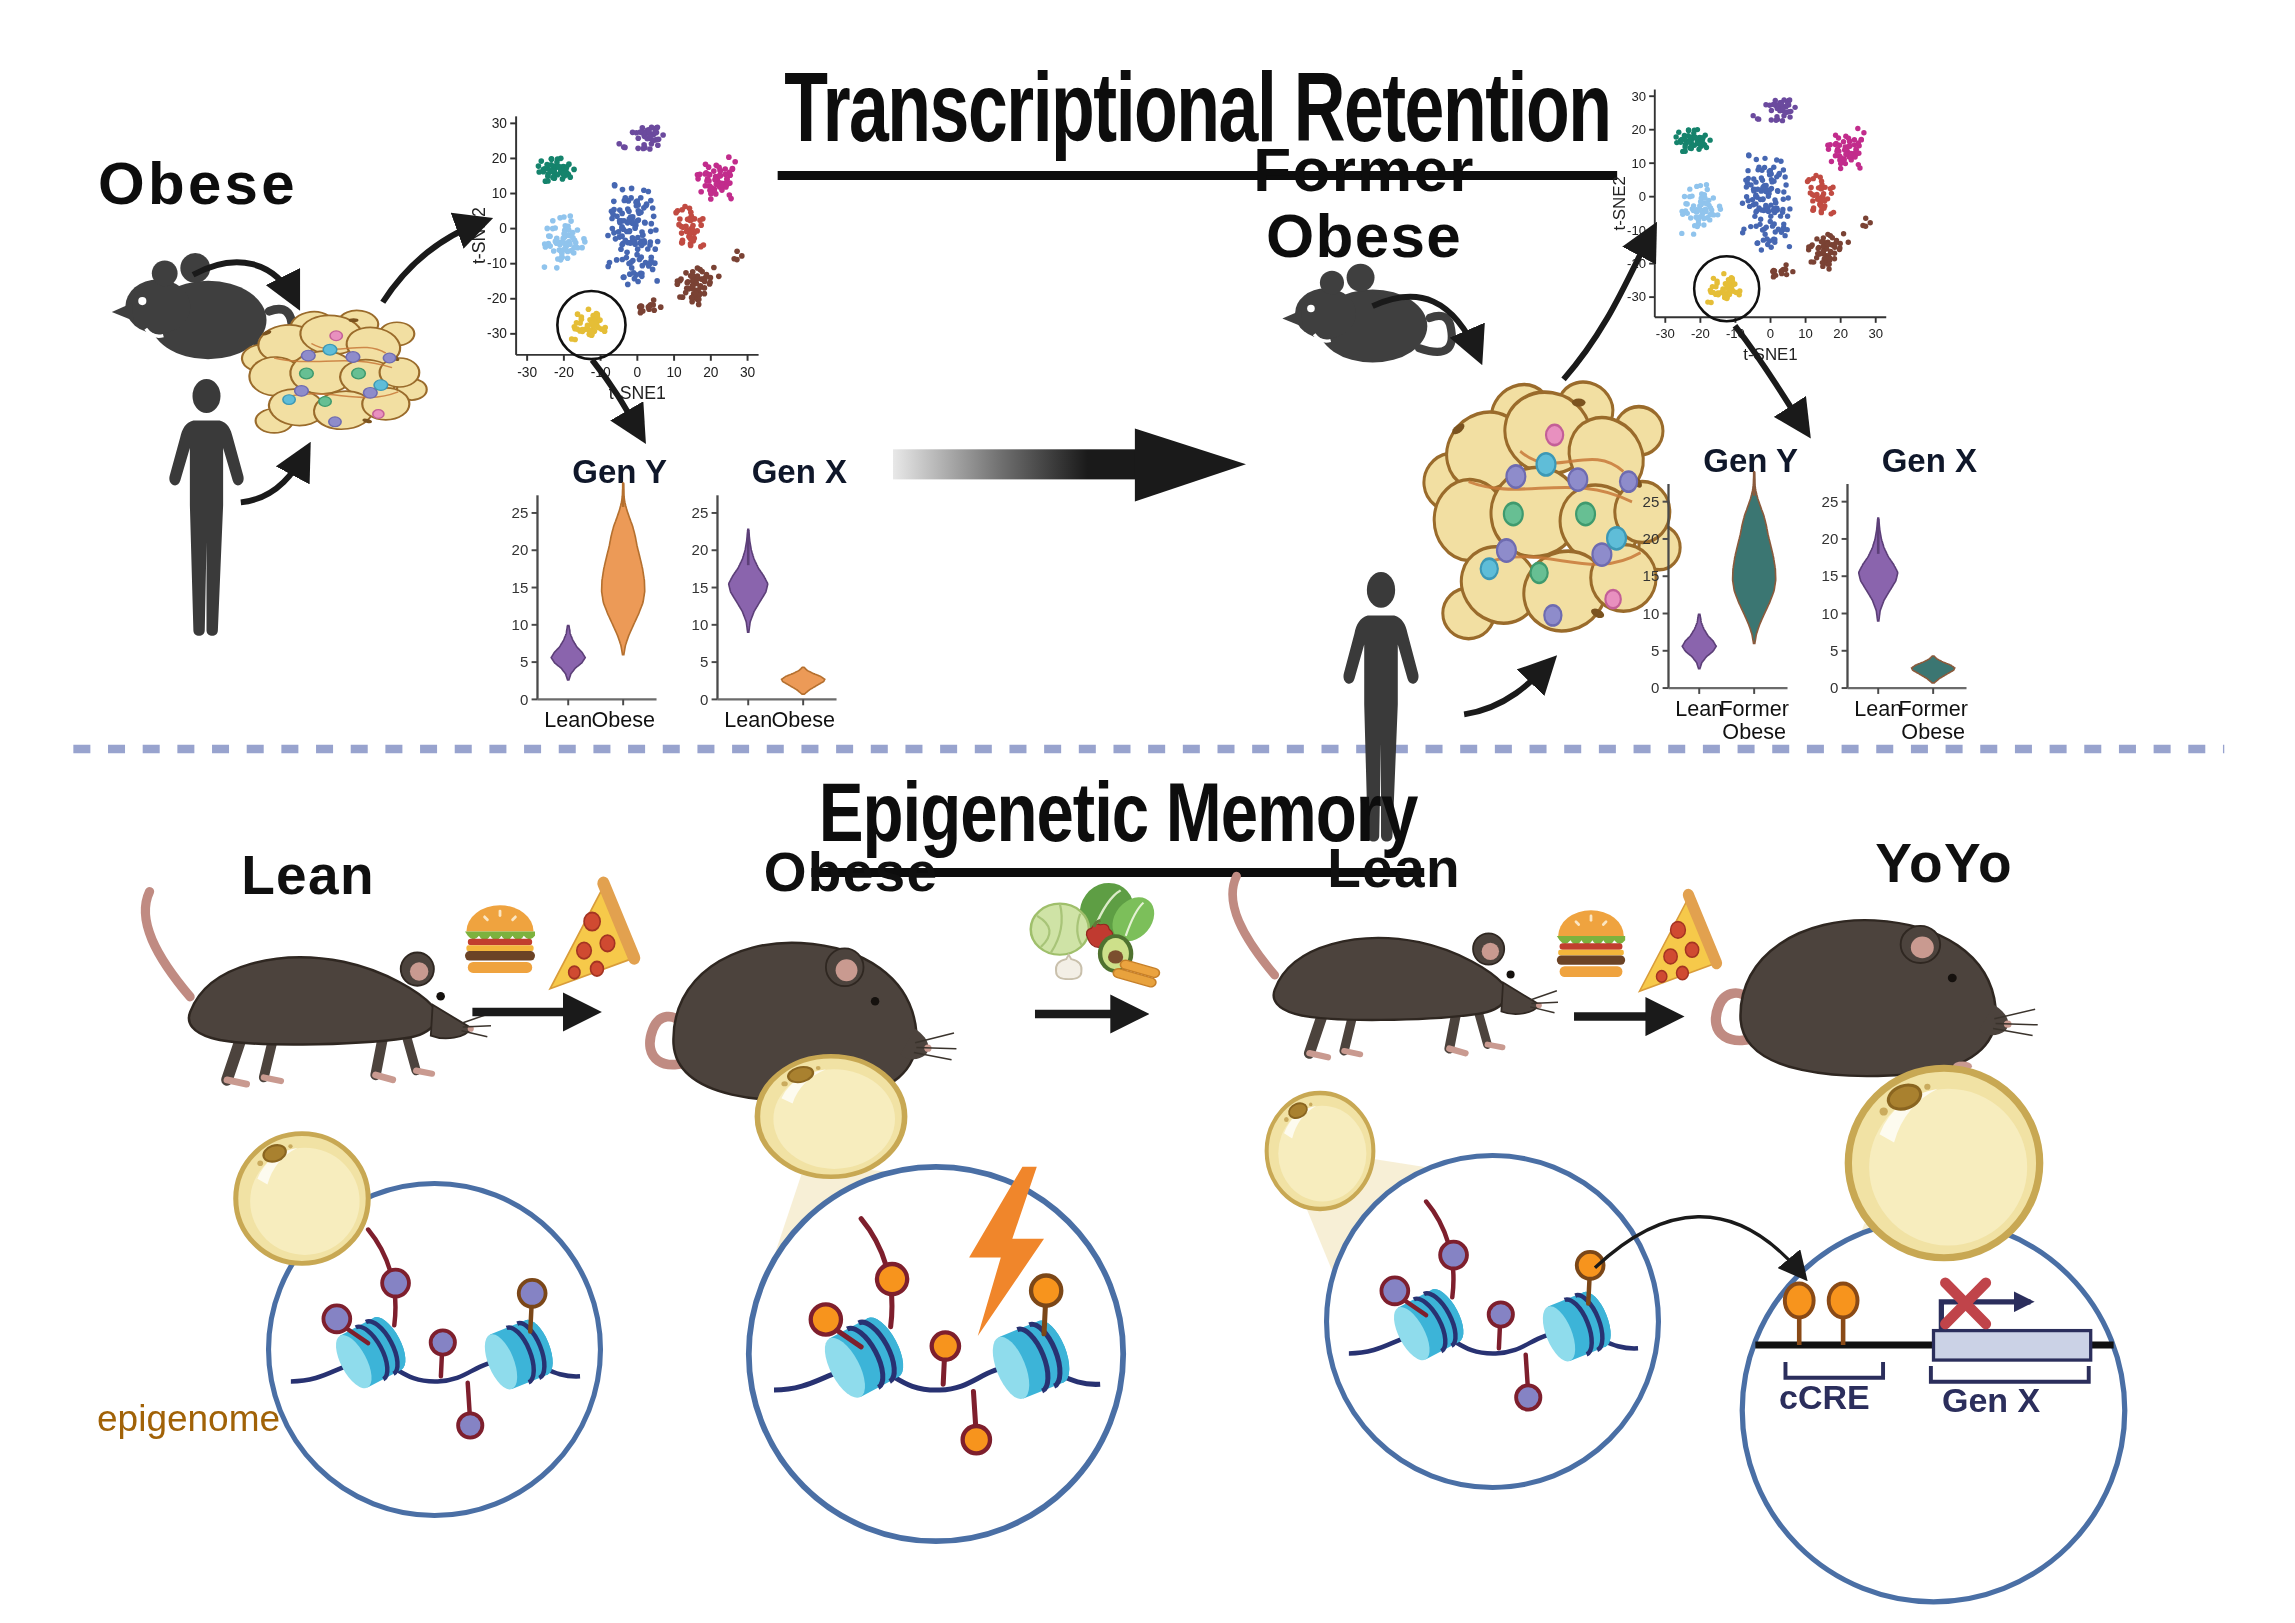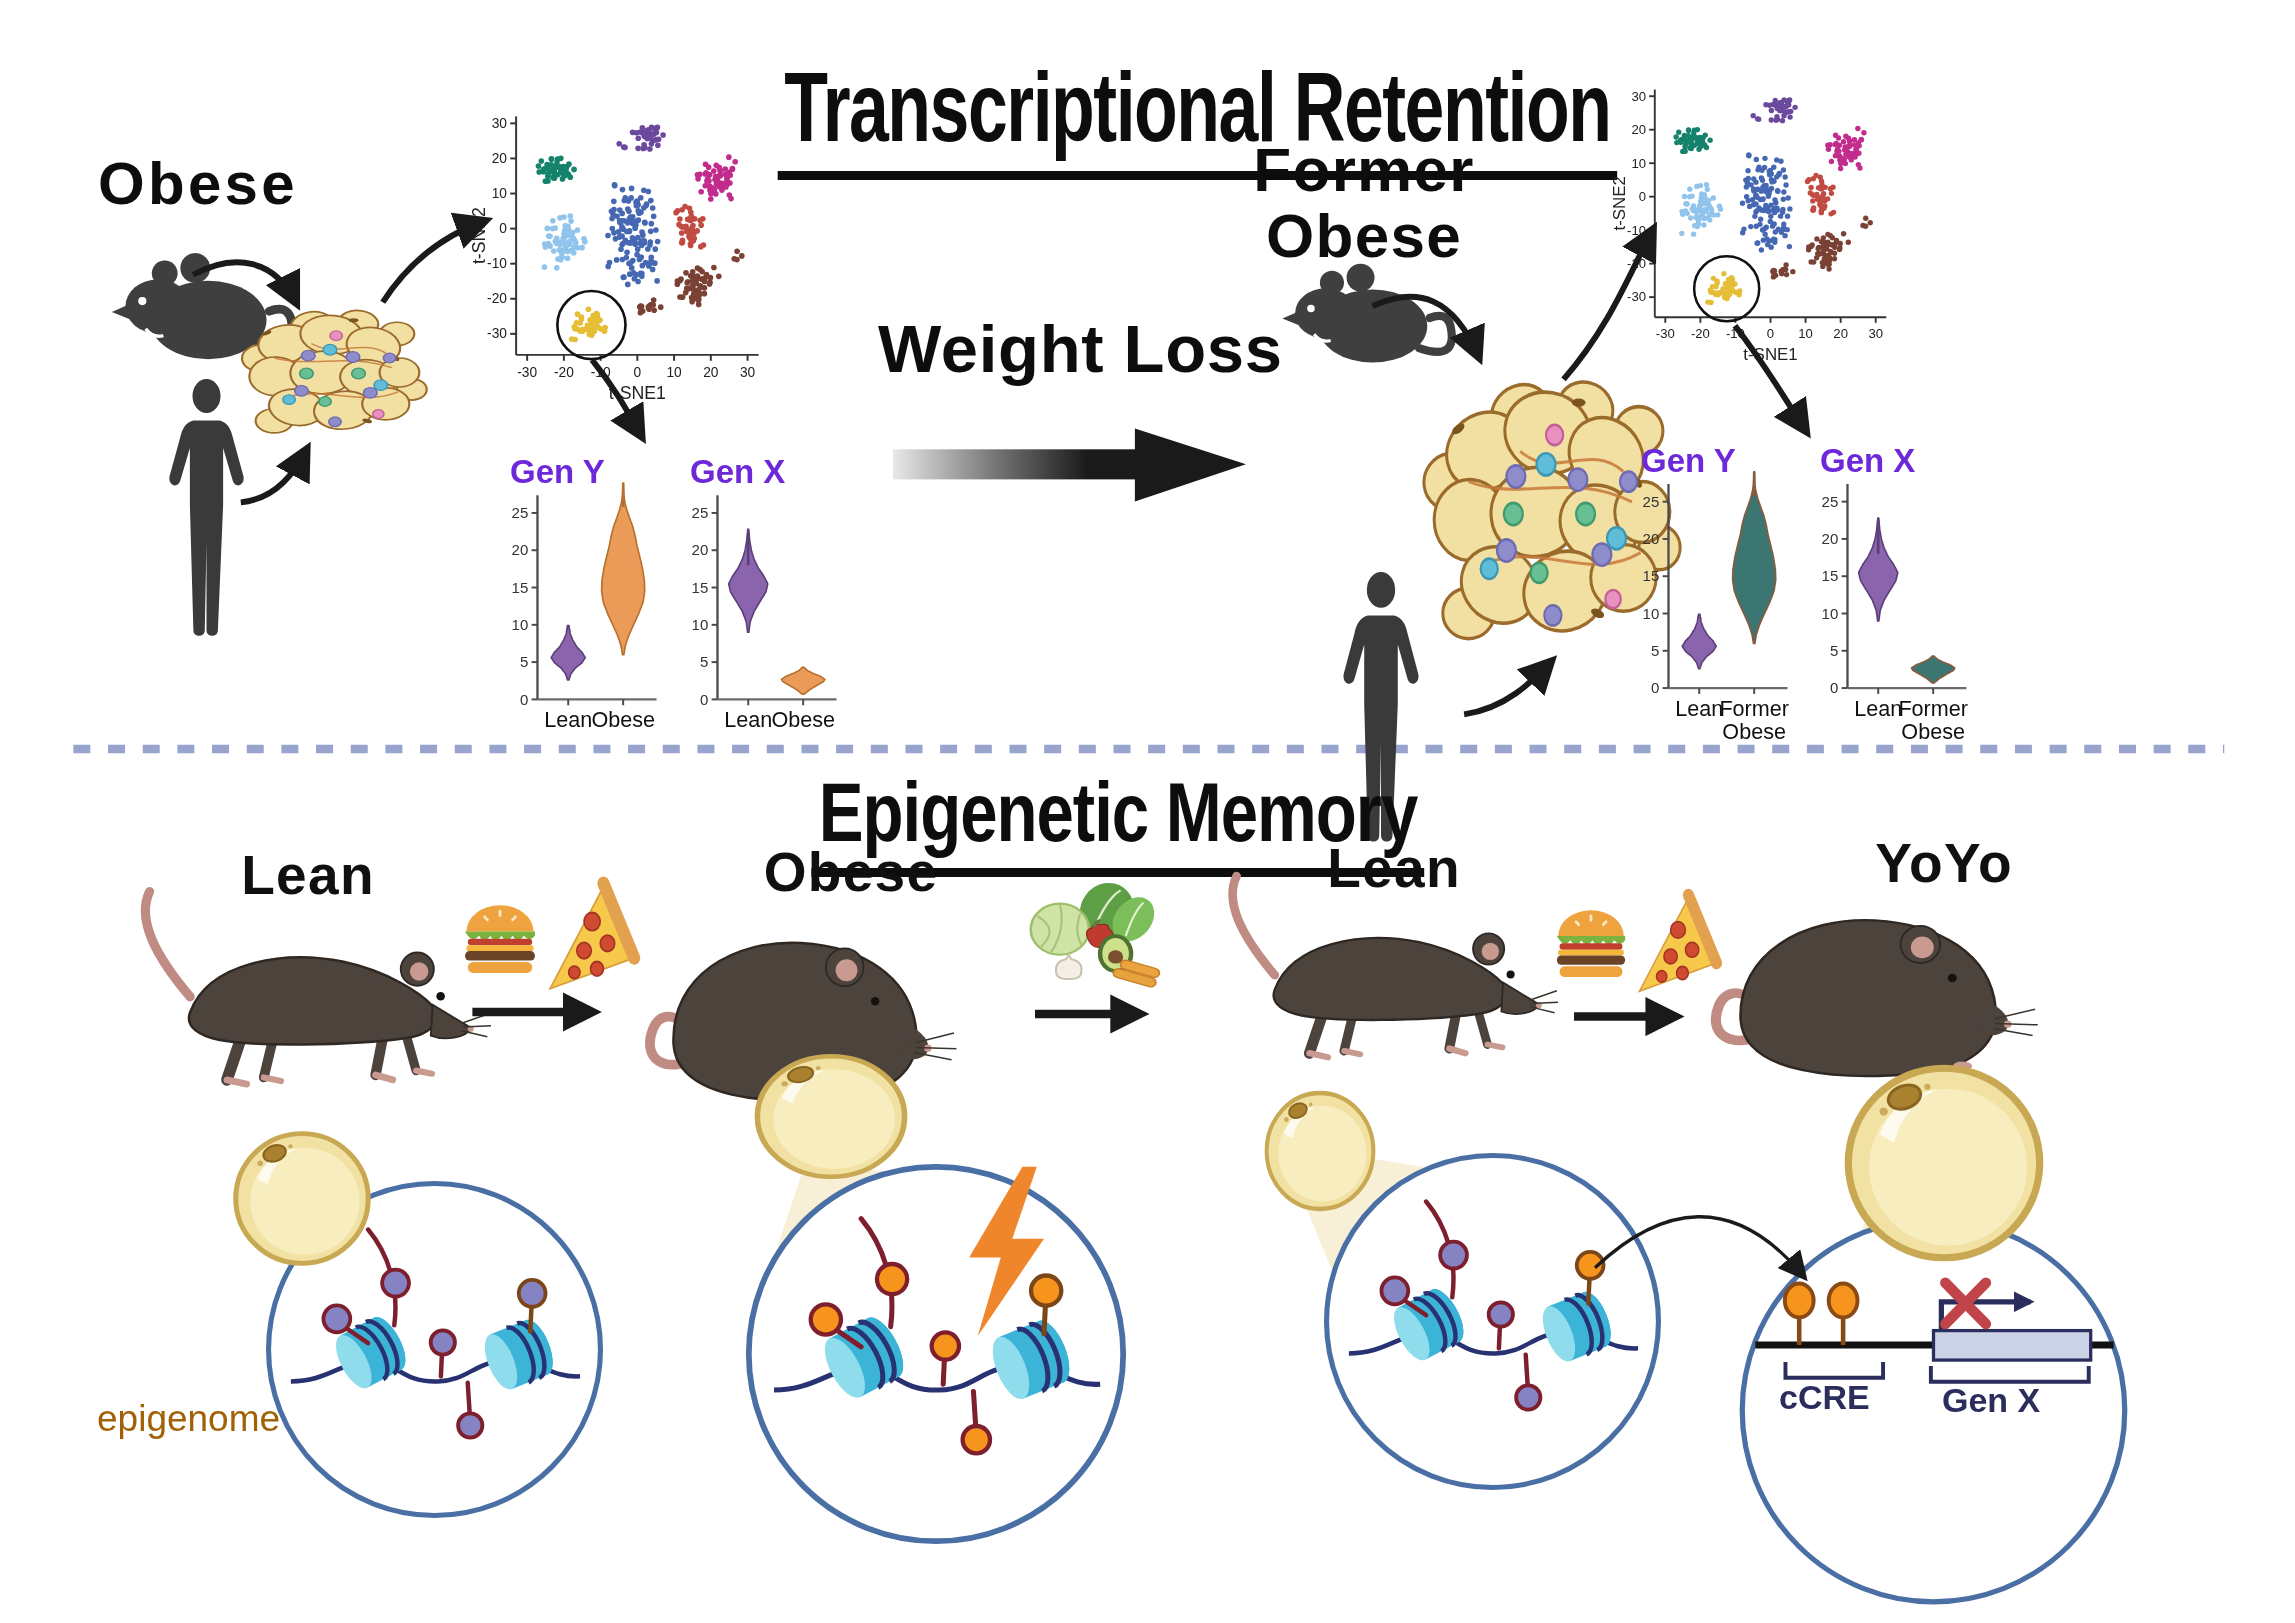--- a/index.html
+++ b/index.html
@@ -12,21 +12,21 @@
   #title-bottom{left:746px;top:764px;width:654px;font-size:84px;transform:scaleX(.80);transform-origin:50% 0;letter-spacing:-1.3px;}
   .side-label{font-weight:800;color:#0d0d0d;white-space:nowrap;}
   #obese-label{left:98px;top:149px;font-size:60px;letter-spacing:3.3px;}
   #former-label{left:1243px;top:137px;width:242px;font-size:62px;line-height:1.06;text-align:center;letter-spacing:1.3px;}
   #weightloss-label{left:878px;top:310px;font-size:67px;letter-spacing:0.7px;}
   .stage-label{font-weight:600;color:#101010;text-align:center;width:262px;font-size:55px;letter-spacing:1.3px;}
   #stage-0{left:177px;top:843px;}
   #stage-1{left:720px;top:840px;}
   #stage-2{left:1263px;top:836px;}
   #stage-3{left:1813px;top:831px;}
-  .violin-title{font-weight:600;color:#6d28d9;text-align:left;width:157px;font-size:33px;}
+  .violin-title{font-weight:600;color:#0f172a;text-align:right;width:157px;font-size:33px;}
   #epigenome-label{left:97px;top:1398px;width:183px;font-size:37px;color:#a16207;}
   .gene-label{color:#2B2E5C;font-weight:600;text-align:left;font-size:34px;}
   #ccre-label{left:1779px;top:1378px;width:115px;}
   #genx-label{left:1942px;top:1381px;width:144px;}
   svg{display:block;}
   svg.abs{overflow:visible;}
 </style>
 </head>
 <body>
 
@@ -675,21 +675,20 @@
       <text x="28" y="113" text-anchor="end" font-size="23" fill="#333">25</text>
       <line x1="89" y1="390" x2="89" y2="399" stroke="#4a4a4a" stroke-width="3"></line>
       <path d="M89,287.4 L89.9,287.4 L90.1,285.7 L90.4,283.9 L90.6,282.2 L90.8,280.4 L91.0,278.7 L91.3,276.9 L91.5,275.2 L91.7,273.4 L92.0,271.7 L92.6,269.9 L93.2,268.2 L93.9,266.4 L94.5,264.7 L95.2,262.9 L95.9,261.2 L96.5,259.4 L97.2,257.7 L97.8,255.9 L98.8,254.2 L99.8,252.4 L100.9,250.7 L101.9,248.9 L103.0,247.2 L104.0,245.4 L105.1,243.7 L106.1,242.0 L107.2,240.2 L108.3,238.5 L109.3,236.7 L110.4,235.0 L111.5,233.2 L112.5,231.5 L113.6,229.7 L114.7,228.0 L115.8,226.2 L116.3,224.5 L116.7,222.7 L117.2,221.0 L117.6,219.2 L118.0,217.5 L118.4,215.7 L118.8,214.0 L118.4,212.2 L117.5,210.5 L116.6,208.7 L115.7,207.0 L114.8,205.2 L113.8,203.5 L112.9,201.7 L111.9,200.0 L110.7,198.3 L109.5,196.5 L108.3,194.8 L107.1,193.0 L105.9,191.3 L104.7,189.5 L103.8,187.8 L103.0,186.0 L102.1,184.3 L101.3,182.5 L100.5,180.8 L99.6,179.0 L98.8,177.3 L98.0,175.5 L97.4,173.8 L96.9,172.0 L96.3,170.3 L95.8,168.5 L95.3,166.8 L94.7,165.0 L94.2,163.3 L93.7,161.5 L93.4,159.8 L93.1,158.0 L92.8,156.3 L92.5,154.6 L92.2,152.8 L91.9,151.1 L91.6,149.3 L91.3,147.6 L91.2,145.8 L91.0,144.1 L90.8,142.3 L90.6,140.6 L90.5,138.8 L90.3,137.1 L90.1,135.3 L89.9,133.6 L89.8,131.8 L89.6,130.1 L89,130.1 L88.4,130.1 L88.2,131.8 L88.1,133.6 L87.9,135.3 L87.7,137.1 L87.5,138.8 L87.4,140.6 L87.2,142.3 L87.0,144.1 L86.8,145.8 L86.7,147.6 L86.4,149.3 L86.1,151.1 L85.8,152.8 L85.5,154.6 L85.2,156.3 L84.9,158.0 L84.6,159.8 L84.3,161.5 L83.8,163.3 L83.3,165.0 L82.7,166.8 L82.2,168.5 L81.7,170.3 L81.1,172.0 L80.6,173.8 L80.0,175.5 L79.2,177.3 L78.4,179.0 L77.5,180.8 L76.7,182.5 L75.9,184.3 L75.0,186.0 L74.2,187.8 L73.3,189.5 L72.1,191.3 L70.9,193.0 L69.7,194.8 L68.5,196.5 L67.3,198.3 L66.1,200.0 L65.1,201.7 L64.2,203.5 L63.2,205.2 L62.3,207.0 L61.4,208.7 L60.5,210.5 L59.6,212.2 L59.2,214.0 L59.6,215.7 L60.0,217.5 L60.4,219.2 L60.8,221.0 L61.3,222.7 L61.7,224.5 L62.2,226.2 L63.3,228.0 L64.4,229.7 L65.5,231.5 L66.5,233.2 L67.6,235.0 L68.7,236.7 L69.7,238.5 L70.8,240.2 L71.9,242.0 L72.9,243.7 L74.0,245.4 L75.0,247.2 L76.1,248.9 L77.1,250.7 L78.2,252.4 L79.2,254.2 L80.2,255.9 L80.8,257.7 L81.5,259.4 L82.1,261.2 L82.8,262.9 L83.5,264.7 L84.1,266.4 L84.8,268.2 L85.4,269.9 L86.0,271.7 L86.3,273.4 L86.5,275.2 L86.7,276.9 L87.0,278.7 L87.2,280.4 L87.4,282.2 L87.6,283.9 L87.9,285.7 L88.1,287.4 Z" fill="#8A64AD" stroke="#5C3F78" stroke-width="2.5"></path>
       <line x1="89" y1="184.79999999999998" x2="89" y2="131.22000000000003" stroke="#5C3F78" stroke-width="4"></line>
       <text x="89" y="432" text-anchor="middle" font-size="33" fill="#111">Lean</text>
       <line x1="173" y1="390" x2="173" y2="399" stroke="#4a4a4a" stroke-width="3"></line>
       <path d="M173,382.0 L174.7,382.0 L175.2,381.6 L175.8,381.1 L176.3,380.7 L176.8,380.2 L177.4,379.7 L177.9,379.3 L178.5,378.8 L179.1,378.4 L179.6,377.9 L180.2,377.5 L180.7,377.0 L181.3,376.5 L181.8,376.1 L182.3,375.6 L182.9,375.2 L183.7,374.7 L184.4,374.3 L185.2,373.8 L186.0,373.4 L186.8,372.9 L187.5,372.4 L188.3,372.0 L189.1,371.5 L189.8,371.1 L190.6,370.6 L191.4,370.2 L192.1,369.7 L192.9,369.3 L193.7,368.8 L194.4,368.3 L195.2,367.9 L196.0,367.4 L196.8,367.0 L197.6,366.5 L198.4,366.1 L199.2,365.6 L200.0,365.1 L200.8,364.7 L201.6,364.2 L202.4,363.8 L203.2,363.3 L204.0,362.9 L204.5,362.4 L204.7,362.0 L204.9,361.5 L205.1,361.0 L205.3,360.6 L205.6,360.1 L205.8,359.7 L206.0,359.2 L205.3,358.8 L204.7,358.3 L204.0,357.9 L203.4,357.4 L202.7,356.9 L202.0,356.5 L201.4,356.0 L200.7,355.6 L200.1,355.1 L199.4,354.7 L198.2,354.2 L197.1,353.7 L195.9,353.3 L194.8,352.8 L193.6,352.4 L192.5,351.9 L191.3,351.5 L190.2,351.0 L189.0,350.6 L187.8,350.1 L187.0,349.6 L186.1,349.2 L185.2,348.7 L184.3,348.3 L183.4,347.8 L182.5,347.4 L181.6,346.9 L180.7,346.5 L179.8,346.0 L178.9,345.5 L178.5,345.1 L178.0,344.6 L177.6,344.2 L177.1,343.7 L176.6,343.3 L176.2,342.8 L175.7,342.3 L175.2,341.9 L174.8,341.4 L174.3,341.0 L173,341.0 L171.7,341.0 L171.2,341.4 L170.8,341.9 L170.3,342.3 L169.8,342.8 L169.4,343.3 L168.9,343.7 L168.4,344.2 L168.0,344.6 L167.5,345.1 L167.1,345.5 L166.2,346.0 L165.3,346.5 L164.4,346.9 L163.5,347.4 L162.6,347.8 L161.7,348.3 L160.8,348.7 L159.9,349.2 L159.0,349.6 L158.2,350.1 L157.0,350.6 L155.8,351.0 L154.7,351.5 L153.5,351.9 L152.4,352.4 L151.2,352.8 L150.1,353.3 L148.9,353.7 L147.8,354.2 L146.6,354.7 L145.9,355.1 L145.3,355.6 L144.6,356.0 L144.0,356.5 L143.3,356.9 L142.6,357.4 L142.0,357.9 L141.3,358.3 L140.7,358.8 L140.0,359.2 L140.2,359.7 L140.4,360.1 L140.7,360.6 L140.9,361.0 L141.1,361.5 L141.3,362.0 L141.5,362.4 L142.0,362.9 L142.8,363.3 L143.6,363.8 L144.4,364.2 L145.2,364.7 L146.0,365.1 L146.8,365.6 L147.6,366.1 L148.4,366.5 L149.2,367.0 L150.0,367.4 L150.8,367.9 L151.6,368.3 L152.3,368.8 L153.1,369.3 L153.9,369.7 L154.6,370.2 L155.4,370.6 L156.2,371.1 L156.9,371.5 L157.7,372.0 L158.5,372.4 L159.3,372.9 L160.0,373.4 L160.8,373.8 L161.6,374.3 L162.3,374.7 L163.1,375.2 L163.7,375.6 L164.2,376.1 L164.8,376.5 L165.3,377.0 L165.8,377.5 L166.4,377.9 L166.9,378.4 L167.5,378.8 L168.1,379.3 L168.6,379.7 L169.2,380.2 L169.7,380.7 L170.3,381.1 L170.8,381.6 L171.3,382.0 Z" fill="#EC9A57" stroke="#B5702F" stroke-width="2.5"></path>
       <text x="173" y="432" text-anchor="middle" font-size="33" fill="#111">Obese</text>
     </svg>
 
-  <div class="abs side-label" id="weightloss-label">Weight Loss</div>
   <svg class="abs" id="wl-arrow" style="left:893px;top:419px;" width="353" height="92" viewBox="0 0 540 140">
     <defs>
       <linearGradient id="wlgrad" x1="0" y1="0" x2="1" y2="0">
         <stop offset="0" stop-color="#e8e8e8"></stop>
           <stop offset="0.45" stop-color="#6e6e6e"></stop>
           <stop offset="0.8" stop-color="#1a1a1a"></stop>
       </linearGradient>
     </defs>
     <rect x="0" y="46" width="372" height="46" fill="url(#wlgrad)"></rect>
     <polygon points="370,14 540,69 370,126" fill="#1a1a1a"></polygon>

